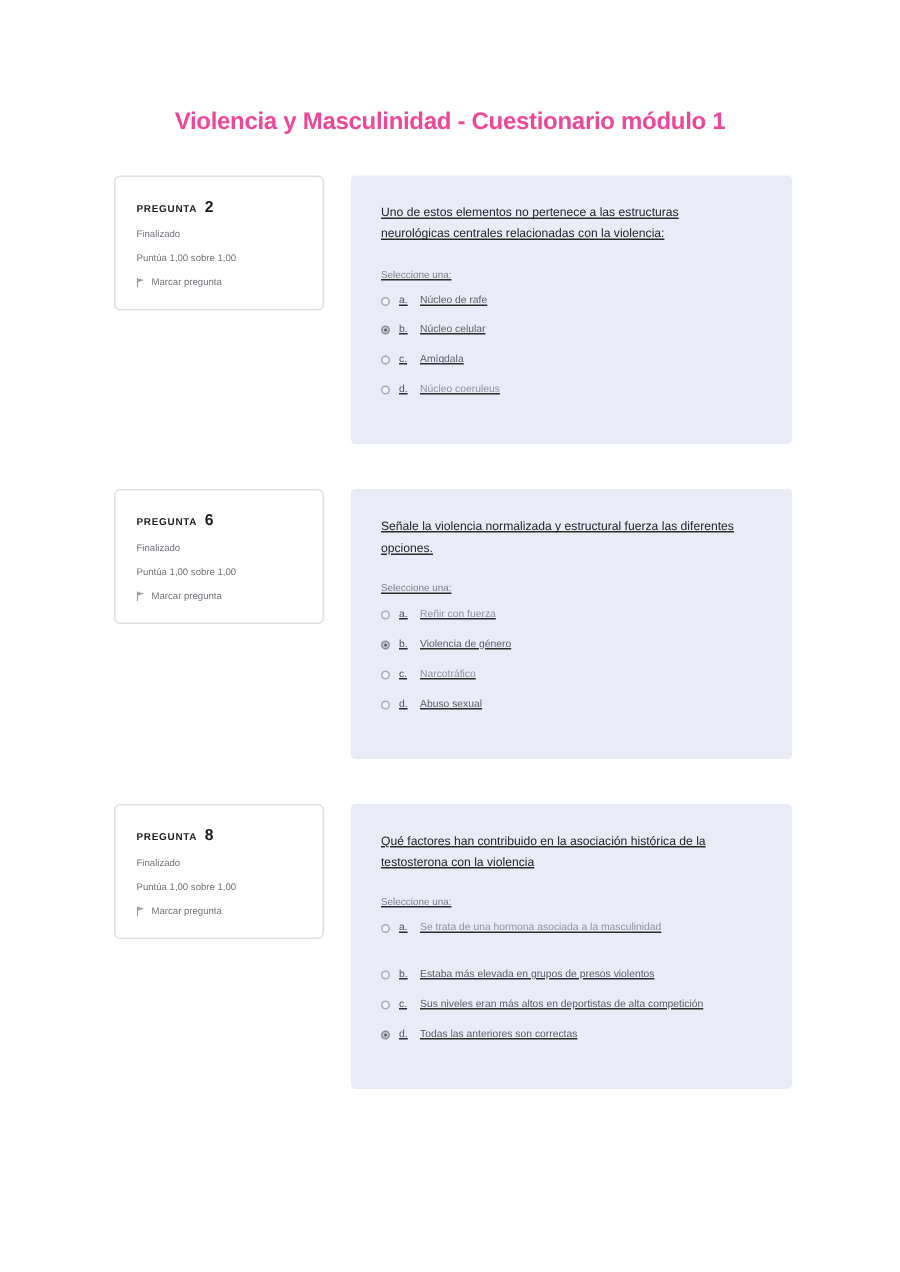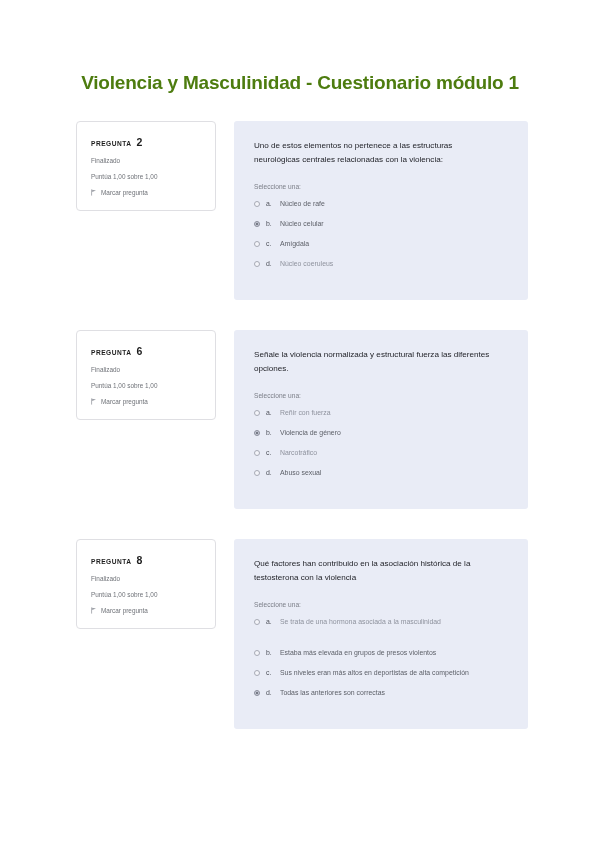--- a/index.html
+++ b/index.html
@@ -17,24 +17,24 @@
   .page {
     position: relative;
     width: 600px;
     height: 848px;
     background: #ffffff;
     box-sizing: border-box;
   }
 
   .page-title {
     text-align: center;
-    font-size: 19px;
+    font-size: 16px;
     font-weight: bold;
     letter-spacing: -0.2px;
-    color: #4d7c0f;
+    color: #ec4899;
     margin: 0;
     padding: 72px 40px 0 40px;
     line-height: 1.2;
   }
 
   .questions {
     margin-top: 26px;
     padding: 0 72px 0 76px;
   }
 
@@ -92,20 +92,21 @@
     display: inline-block;
     flex: 0 0 auto;
   }
 
   .q-panel {
     flex: 1;
     background: #e9ecf6;
     border-radius: 3px;
     padding: 18px 34px 20px 20px;
     box-sizing: border-box;
+    text-decoration: underline;
   }
 
   .q-text {
     font-size: 8.1px;
     line-height: 1.75;
     color: #23242a;
     margin: 0 0 16px 0;
   }
 
   .q-select-label {

